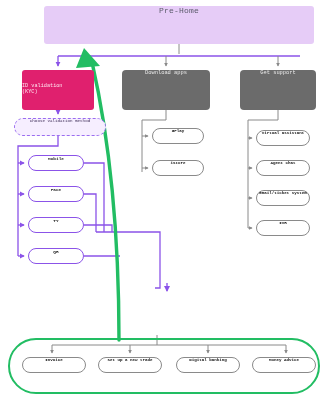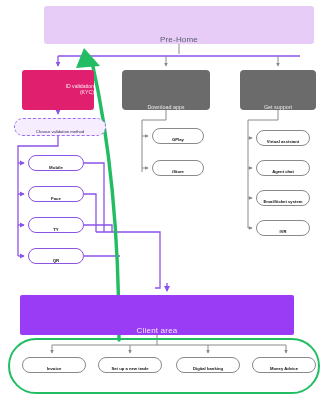--- a/index.html
+++ b/index.html
@@ -4,22 +4,22 @@
 <style>
   html,body{margin:0;padding:0;}
   body{
     width:328px;height:400px;background:#ffffff;
     font-family:"Liberation Sans", sans-serif;
     overflow:hidden;position:relative;
   }
   #stage{position:absolute;left:0;top:0;width:328px;height:400px;}
   #wires{position:absolute;left:0;top:0;width:328px;height:400px;pointer-events:none;}
 
-  .node{position:absolute;box-sizing:border-box;display:flex;align-items:flex-end;
-        justify-content:center;text-align:center;line-height:1.15;}
+  .node{position:absolute;box-sizing:border-box;display:flex;align-items:flex-start;
+        justify-content:center;text-align:center;line-height:1.15;font-family:Liberation Mono, monospace;}
 
   .bar{color:#f3eaff;font-size:7.5px;letter-spacing:.2px;}
   .prehome{left:44px;top:6px;width:270px;height:38px;background:#e6ccf7;
            border-radius:3px;color:#5b5b6b;font-size:8px;}
   .clientarea{left:20px;top:295px;width:274px;height:40px;background:#9a3cf5;
               border-radius:2px;color:#f2e9ff;font-size:8px;}
 
   .kyc{left:22px;top:70px;width:72px;height:40px;background:#e0206e;
        border-radius:3px;color:#ffe3ef;font-size:5.2px;flex-direction:column;}
   .kyc span{display:block;}
@@ -156,23 +156,20 @@
   <div class="node gpill sup s1">
     <span>Agent chat</span>
   </div>
   <div class="node gpill sup s2">
     <span>Email/ticket system</span>
   </div>
   <div class="node gpill sup s3">
     <span>IVR</span>
   </div>
 
-  <div class="node bar clientarea">
-    <span>Client area</span>
-  </div>
 
   <div class="greenwrap"></div>
 
   <div class="node gpill act a0">
     <span>Invoice</span>
   </div>
   <div class="node gpill act a1">
     <span>Set up a new trade</span>
   </div>
   <div class="node gpill act a2">

